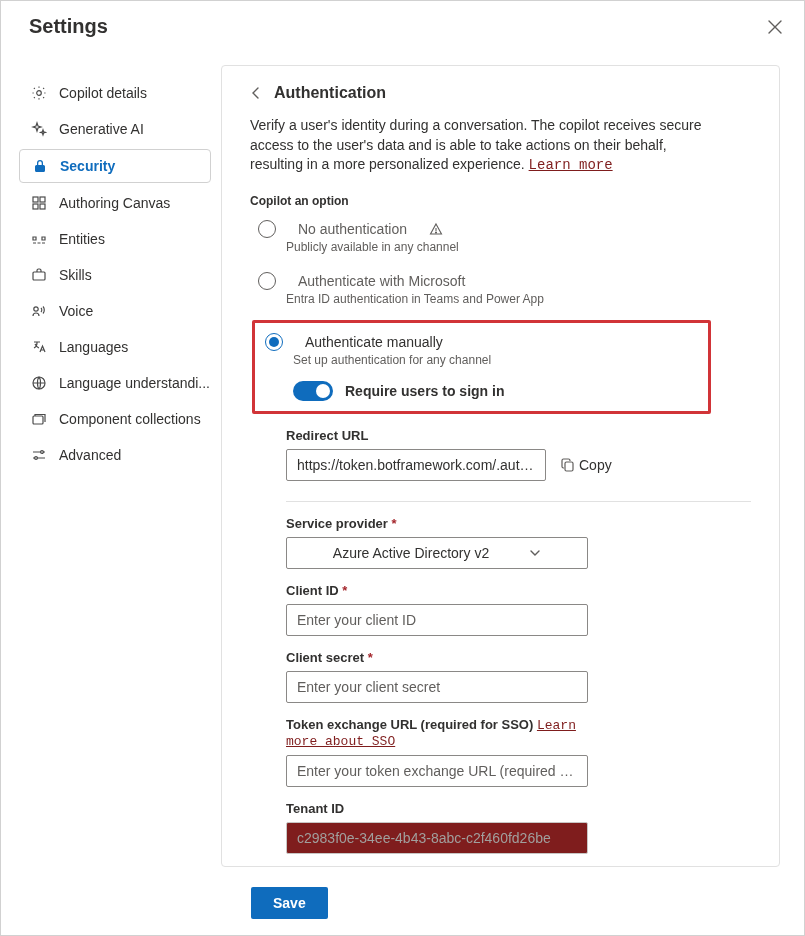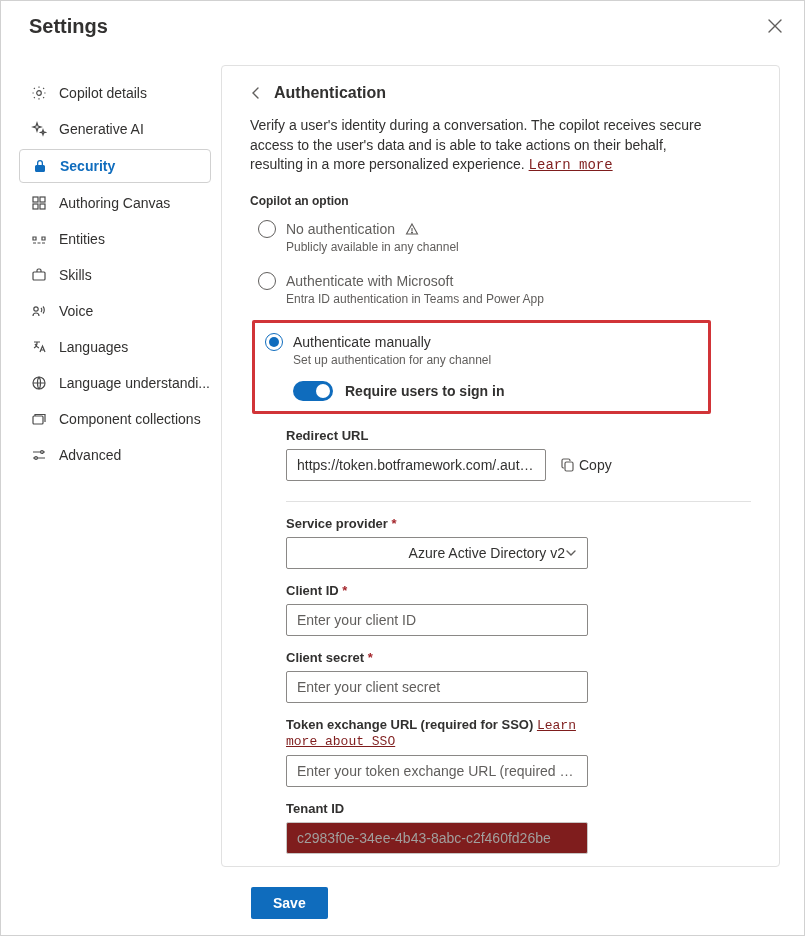--- a/index.html
+++ b/index.html
@@ -9,21 +9,21 @@
     font-size: 14px;
     color: #323130;
     background: #fff;
     width: 805px;
     height: 936px;
     border: 1px solid #d1d1d1;
     position: relative;
   }
   .topbar {
     display:flex;
-    align-items:flex-start;
+    align-items:center;
     padding: 14px 18px 14px 28px;
     border-bottom: 1px solid #fff;
   }
   .topbar h1 {
     flex:1;
     font-size:20px;
     font-weight:600;
     margin:0;
   }
   .close-x { color:#605e5c; cursor:pointer; padding:4px;}
@@ -58,21 +58,21 @@
     overflow:auto;
   }
   .panel-head { display:flex; align-items:center; gap:12px; margin-bottom:6px;}
   .panel-head .back { color:#605e5c; cursor:pointer;}
   .panel-head h2 { font-size:16px; font-weight:600; margin:0;}
   .desc { color:#323130; font-size:14px; line-height:1.4; max-width: 460px; margin-bottom:18px;}
   .link { color:#7f1d1d; text-decoration:underline; cursor:pointer;font-family:Liberation Mono, monospace;}
   .section-label { font-size:12px; color:#323130; font-weight:600; margin-bottom:8px;}
   .option-group { padding-left: 8px;}
   .option { padding: 4px 0 14px 0;}
-  .option .row1 { display:flex; align-items:center; gap:10px;}
+  .option .row1 { display:flex; align-items:center; gap:22px;}
   .radio {
     width:18px; height:18px; border-radius:50%;
     border:1px solid #605e5c; display:inline-flex; align-items:center; justify-content:center;
     background:#fff; cursor:pointer;
   }
   .radio.checked { border-color:#0f6cbd;}
   .radio.checked::after { content:""; width:10px; height:10px; border-radius:50%; background:#0f6cbd;}
   .opt-title { color:#605e5c; font-size:14px;}
   .opt-sub { color:#605e5c; font-size:12px; padding-left:28px; margin-top:2px;}
   .highlight {
@@ -93,21 +93,21 @@
     padding:0 10px; font-size:14px; font-family:inherit; color:#323130; background:#fff;
     text-overflow:ellipsis;
   }
   .text-input[disabled] { background:#7f1d1d; color:#a19f9d; border-color:#c8c6c4;}
   .text-input::placeholder { color:#605e5c;}
   .redirect-row { display:flex; align-items:center; gap:14px;}
   .redirect-row .text-input{ flex:0 0 260px;}
   .copy-btn { display:flex; gap:3px; color:#323130; cursor:pointer; font-size:14px;}
   .copy-btn .ic { color:#605e5c;}
   hr.sep { border:none; border-top:1px solid #e1e1e1; margin:20px 0 14px 0;}
-  .select { display:flex; align-items:center; justify-content:flex-end; cursor:pointer;}
+  .select { display:flex; align-items:center; justify-content:center; cursor:pointer;gap:40px;}
   .chev { color:#605e5c;}
   .sso-label .link { font-weight:400;}
   .footer {
     position:absolute; left:250px; bottom:16px;
   }
   .save-btn {
     background:#0f6cbd; color:#fff; border:none; border-radius:2px;
     padding: 8px 22px; font-size:14px; font-weight:600; cursor:pointer;
   }
   svg{display:block}

